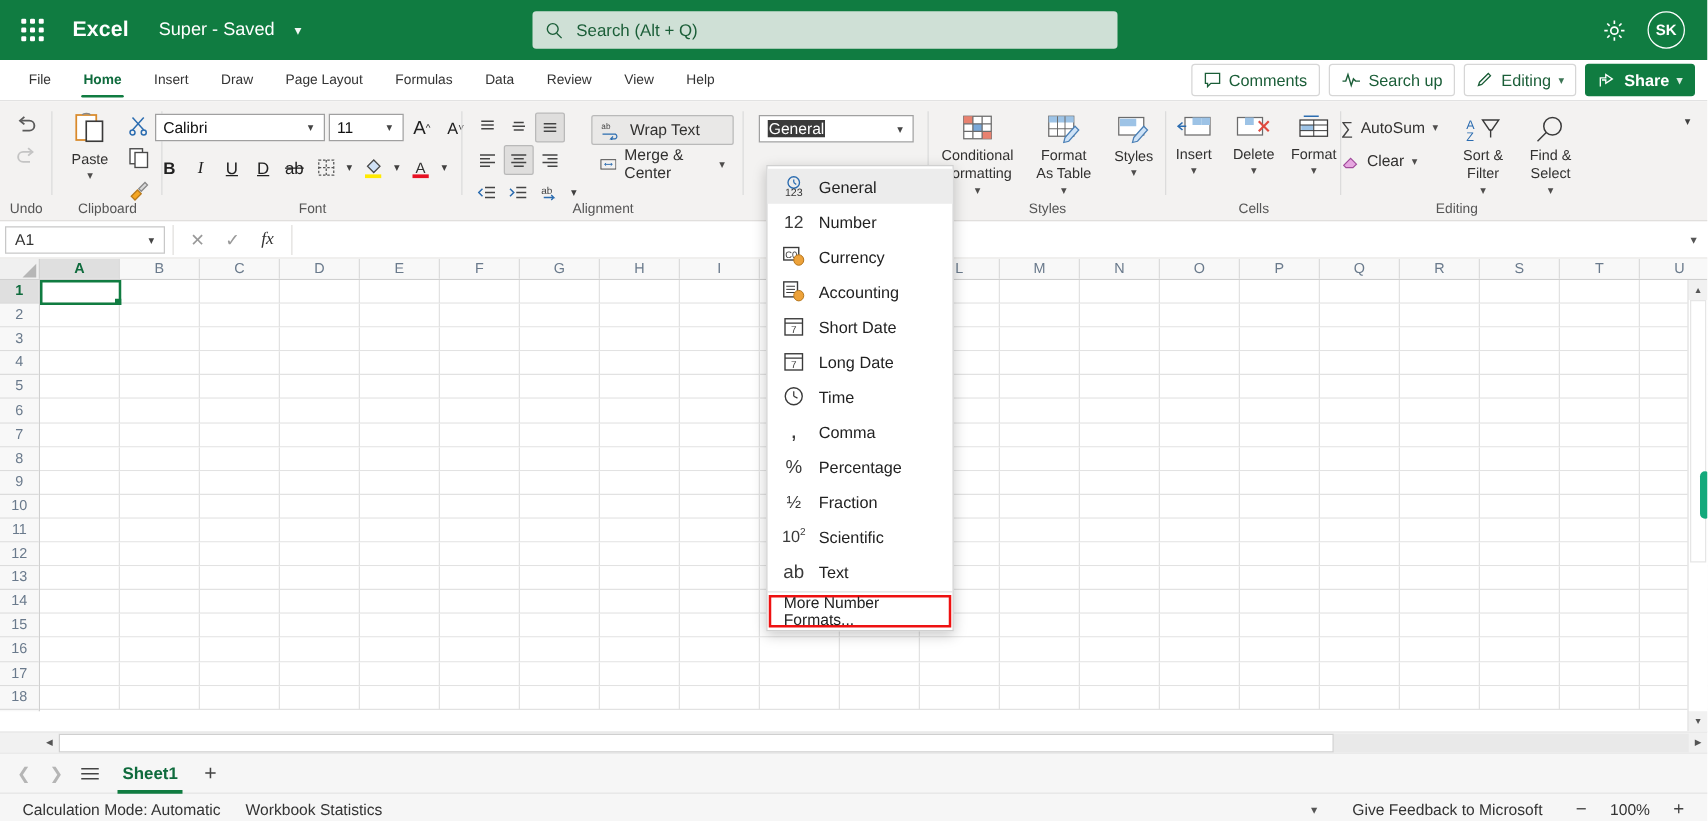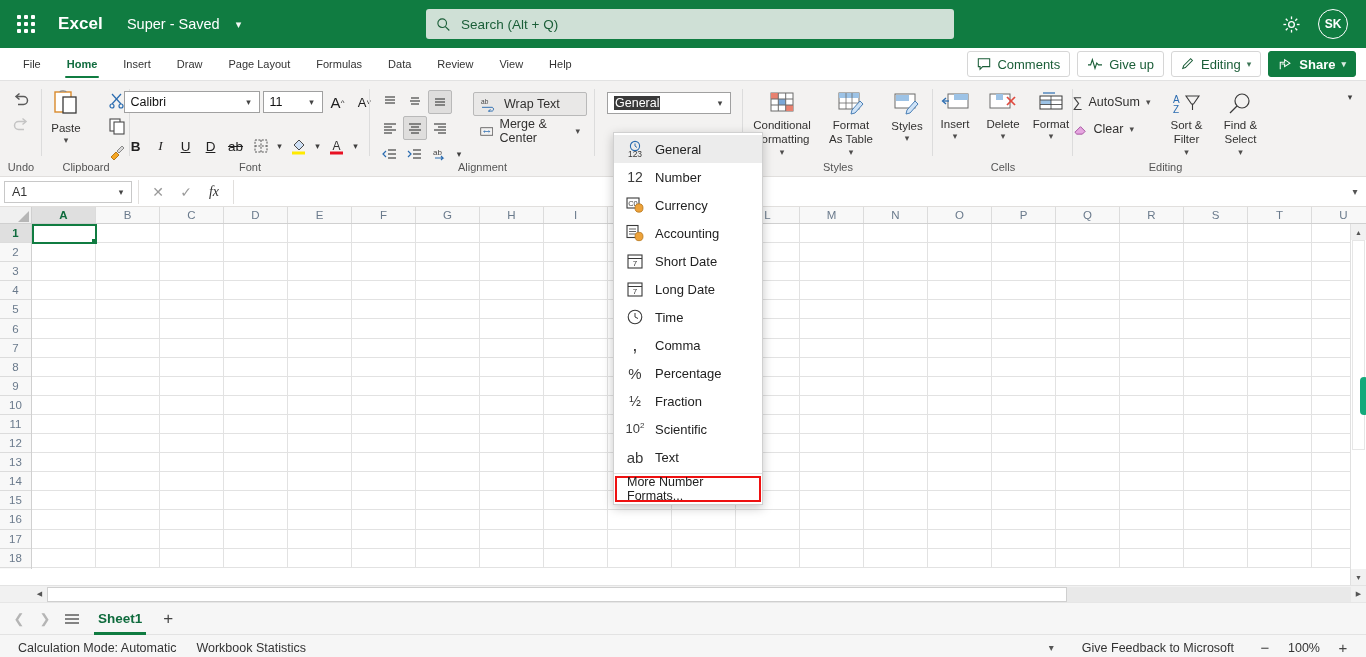--- a/index.html
+++ b/index.html
@@ -13,21 +13,21 @@
     height:48px; background:#107C41; display:flex; align-items:center;
     padding:0 10px 0 6px; position:relative;
   }
   .waffle{ width:40px; height:40px; display:flex; align-items:center; justify-content:center; cursor:pointer;}
   .waffle-grid{ display:grid; grid-template-columns:repeat(3,4px); grid-template-rows:repeat(3,4px); gap:3px;}
   .waffle-grid i{ width:4px;height:4px;background:#fff;border-radius:1px;display:block;}
   .brand{ color:#fff; font-size:17px; font-weight:bold; margin-left:12px; letter-spacing:.1px;}
   .docname{ color:#fff; font-size:14.5px; margin-left:24px; white-space:nowrap;}
   .doc-chev{ color:#fff; font-size:11px; margin-left:16px; cursor:pointer; opacity:.95;}
   .searchwrap{
-    position:absolute; left:426px; width:528px; height:30px;
+    position:absolute; left:426px; width:468px; height:30px;
     background:#cfe0d6; border-radius:3px; display:flex; align-items:center; padding:0 10px;
   }
   .searchwrap svg{ flex:0 0 auto; }
   .searchtext{ color:#1b5e38; font-size:13.5px; margin-left:10px;}
   .tb-right{ margin-left:auto; display:flex; align-items:center; gap:14px; padding-right:8px;}
   .gear{ width:26px;height:26px;display:flex;align-items:center;justify-content:center;cursor:pointer;}
   .avatar{
     width:30px;height:30px;border-radius:50%;border:1.5px solid #fff;color:#fff;
     display:flex;align-items:center;justify-content:center;font-size:12px;font-weight:bold;cursor:pointer;
   }
@@ -54,21 +54,21 @@
   
   .ribbon{ height:96px; background:#f3f2f1; display:flex; align-items:stretch; position:relative;
            border-bottom:1px solid #e1dfdd; }
   .grp{ display:flex; flex-direction:column; align-items:center; justify-content:flex-start;
         position:relative; padding-top:5px;}
   .grp:after{
     content:""; position:absolute; right:0; top:8px; bottom:20px; width:1px; background:#dcdcdc;
   }
   .grp.nosep:after{ display:none; }
   .grplabel{ position:absolute; bottom:3px; left:0; right:0; text-align:center; font-size:11px; color:#555;}
-  .grpbody{ display:flex; align-items:flex-start; gap:16px; padding:0 8px;}
+  .grpbody{ display:flex; align-items:flex-start; gap:4px; padding:0 8px;}
   .bigbtn{
     display:flex; flex-direction:column; align-items:center; justify-content:flex-start;
     min-width:46px; padding:3px 4px 0; cursor:pointer; font-size:11.5px; color:#323130; line-height:1.25;
   }
   .bigbtn .lbl{ margin-top:2px; text-align:center; white-space:nowrap;}
   .smbtn{ width:24px;height:24px;display:flex;align-items:center;justify-content:center;cursor:pointer;border-radius:2px;}
   .smbtn.pressed{ background:#dfdedd; border:1px solid #b9b9b9;}
   .fontrow1{ display:flex; align-items:center; gap:3px; margin-bottom:4px;}
   .fontrow2{ display:flex; align-items:center; gap:1px;}
   .combo{
@@ -243,21 +243,21 @@
     <div class="tbtn">
       <svg width="14" height="14" viewBox="0 0 16 16">
         <path d="M1.5 2h13v9h-8l-3 3v-3h-2z" fill="none" stroke="#1b5e38" stroke-width="1.2"></path>
       </svg>
       <span>Comments</span>
     </div>
     <div class="tbtn">
       <svg width="16" height="14" viewBox="0 0 18 16">
         <polyline points="1,9 4,9 6,3 9,13 11,7 13,9 17,9" fill="none" stroke="#1b5e38" stroke-width="1.3"></polyline>
       </svg>
-      <span>Give up</span>
+      <span>Search up</span>
     </div>
     <div class="tbtn">
       <svg width="14" height="14" viewBox="0 0 16 16">
         <path d="M2 13l1-3 8-8 2 2-8 8z" fill="none" stroke="#1b5e38" stroke-width="1.2"></path>
       </svg>
       <span>Editing</span>
       <span class="chev">▾</span>
     </div>
     <div class="tbtn green">
       <svg width="15" height="14" viewBox="0 0 16 16">

